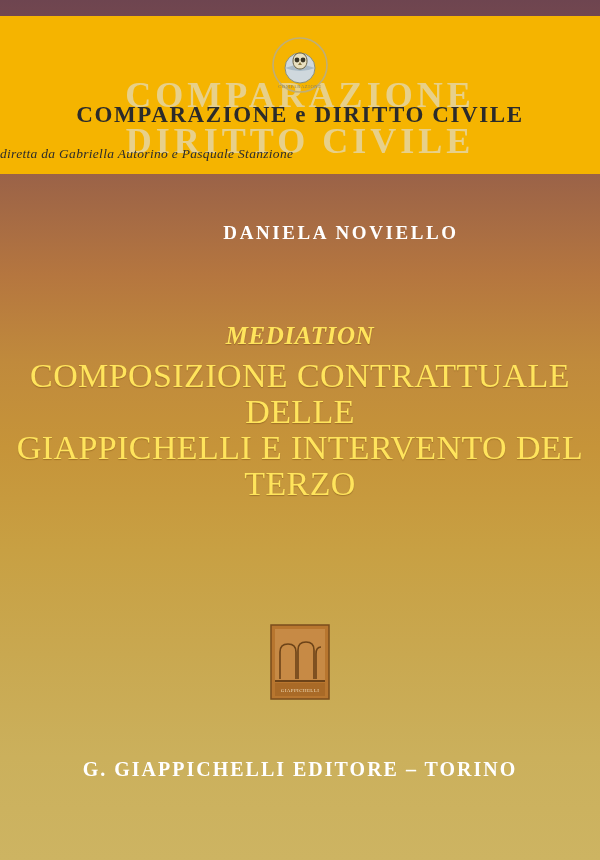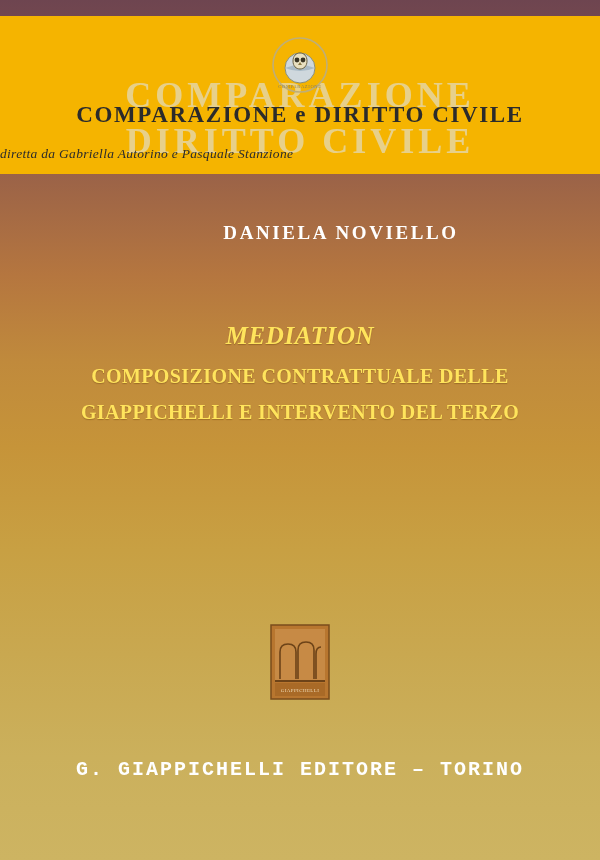--- a/index.html
+++ b/index.html
@@ -117,42 +117,42 @@
     font-style: italic;
     font-weight: bold;
     font-size: 25px;
     letter-spacing: 0.6px;
     margin-bottom: 8px;
     text-shadow: 0 1px 1px rgba(90,50,10,0.35);
   }
   .title-line2,
   .title-line3 {
     font-family: "Liberation Serif", serif;
-    font-weight: bold;
-    font-size: 20px;
+    font-weight: normal;
+    font-size: 34px;
     letter-spacing: 0.4px;
     line-height: 36px;
     text-shadow: 0 1px 1px rgba(90,50,10,0.35);
   }
   
   .logo {
     position: absolute;
     left: 50%;
     top: 624px;
     transform: translateX(-50%);
     width: 60px;
     height: 76px;
   }
   .publisher {
     position: absolute;
     top: 758px;
     width: 100%;
     text-align: center;
     color: #ffffff;
-    font-family: Liberation Mono, monospace;
+    font-family: Liberation Serif, serif;
     font-size: 20px;
     font-weight: bold;
     letter-spacing: 2px;
   }
 </style>
 </head>
 <body>
 
 <div class="cover">
 

